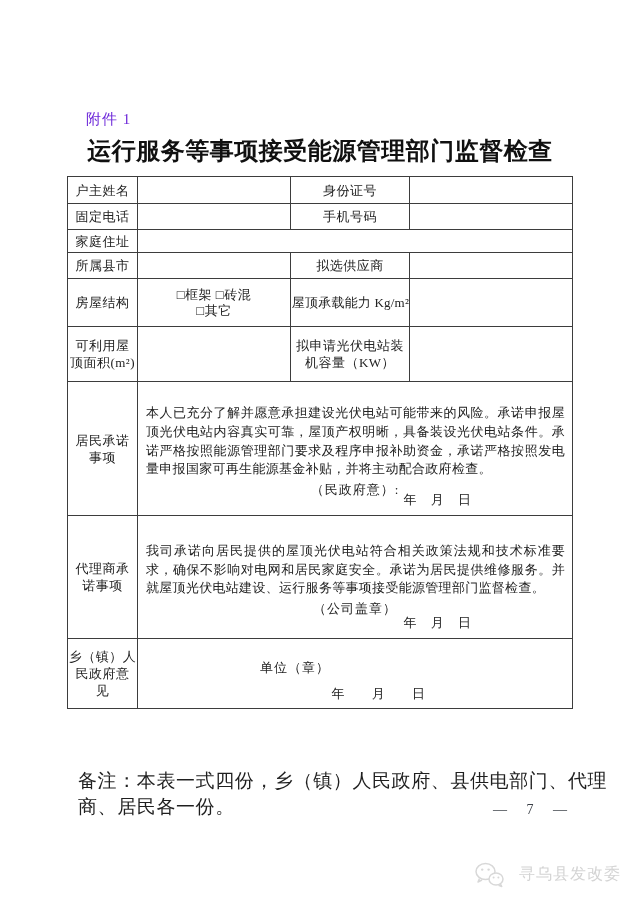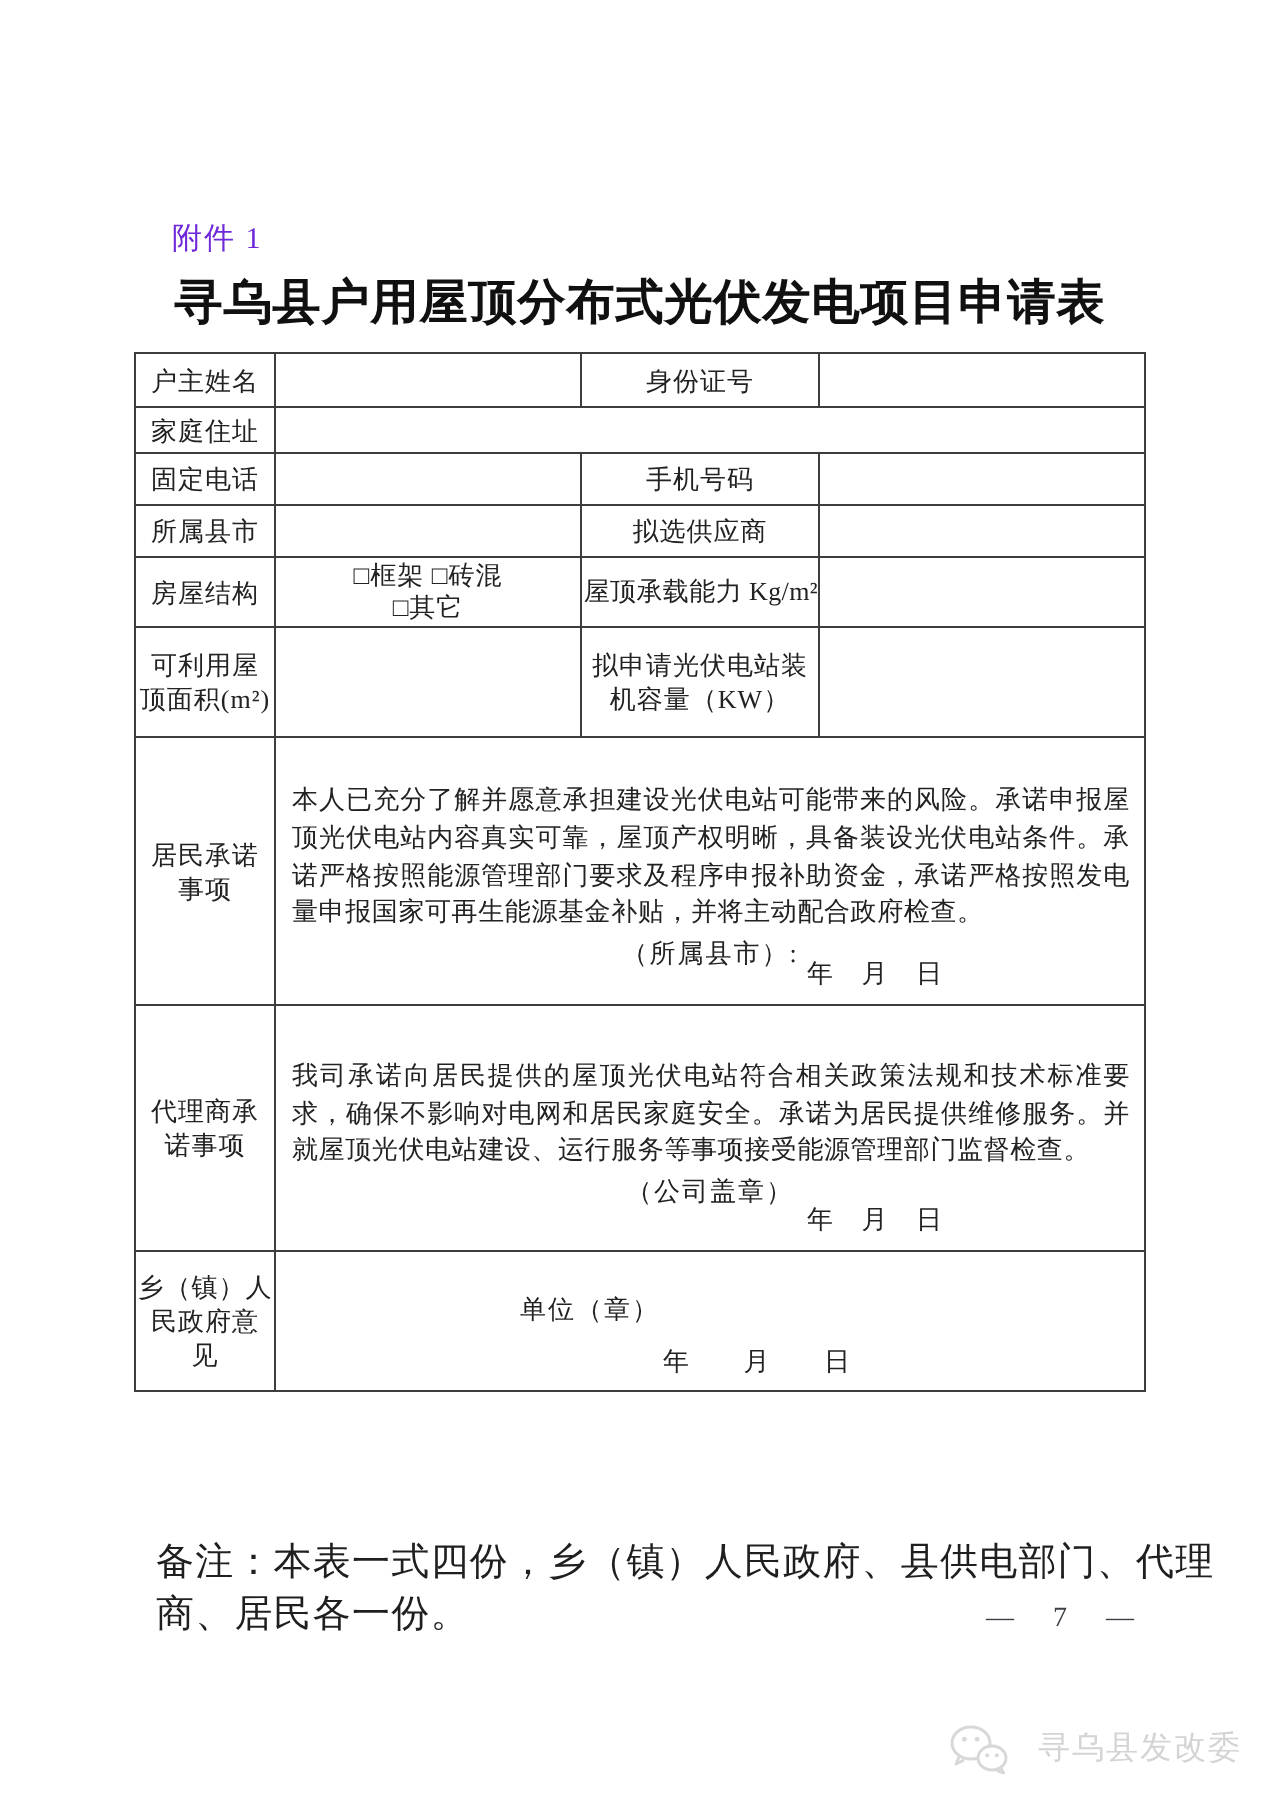--- a/index.html
+++ b/index.html
@@ -61,58 +61,58 @@
     font-size:16px; color:#d4d4d4; letter-spacing:1px;
   }
 </style>
 </head>
 <body>
 
 <div class="page">
 
   <div class="attachment-label">附件 1</div>
 
-  <div class="doc-title">寻乌县户用屋顶分布式光伏发电项目申请表</div>
+  <div class="doc-title">运行服务等事项接受能源管理部门监督检查</div>
 
   <table class="form-table">
     <colgroup>
       <col style="width:70px">
         <col style="width:153px">
       <col style="width:119px">
         <col style="width:163px">
     </colgroup>
 
     <tbody>
         <tr style="height:27px">
       <td class="lbl">户主姓名</td>
       <td></td>
       <td class="lbl">身份证号</td>
       <td></td>
     </tr>
 
-    <tr style="height:23px">
-      <td class="lbl">家庭住址</td>
-      <td colspan="3"></td>
-    </tr>
-
     <tr style="height:26px">
       <td class="lbl">固定电话</td>
       <td></td>
       <td class="lbl">手机号码</td>
       <td></td>
+    </tr>
+
+    <tr style="height:23px">
+      <td class="lbl">家庭住址</td>
+      <td colspan="3"></td>
     </tr>
 
     <tr style="height:26px">
       <td class="lbl">所属县市</td>
       <td></td>
       <td class="lbl">拟选供应商</td>
       <td></td>
     </tr>
 
-    <tr style="height:35px">
+    <tr style="height:48px">
       <td class="lbl">房屋结构</td>
       <td class="opts">□框架 □砖混
 □其它</td>
       <td class="cap">屋顶承载能力 Kg/m²</td>
       <td></td>
     </tr>
 
     <tr style="height:55px">
       <td class="lbl">可利用屋
 顶面积(m²)</td>
@@ -120,21 +120,21 @@
       <td class="lbl">拟申请光伏电站装
 机容量（KW）</td>
       <td></td>
     </tr>
 
     <tr style="height:134px">
       <td class="lbl">居民承诺
 事项</td>
       <td colspan="3" class="commit-cell">
         <div class="para">本人已充分了解并愿意承担建设光伏电站可能带来的风险。承诺申报屋顶光伏电站内容真实可靠，屋顶产权明晰，具备装设光伏电站条件。承诺严格按照能源管理部门要求及程序申报补助资金，承诺严格按照发电量申报国家可再生能源基金补贴，并将主动配合政府检查。</div>
-        <div class="sign-line">（所属县市）:</div>
+        <div class="sign-line">（民政府意）:</div>
         <div class="date-line">年 月 日</div>
       </td>
     </tr>
 
     <tr style="height:123px">
       <td class="lbl">代理商承
 诺事项</td>
       <td colspan="3" class="commit-cell">
         <div class="para">我司承诺向居民提供的屋顶光伏电站符合相关政策法规和技术标准要求，确保不影响对电网和居民家庭安全。承诺为居民提供维修服务。并就屋顶光伏电站建设、运行服务等事项接受能源管理部门监督检查。</div>
         <div class="sign-line">（公司盖章）</div>

